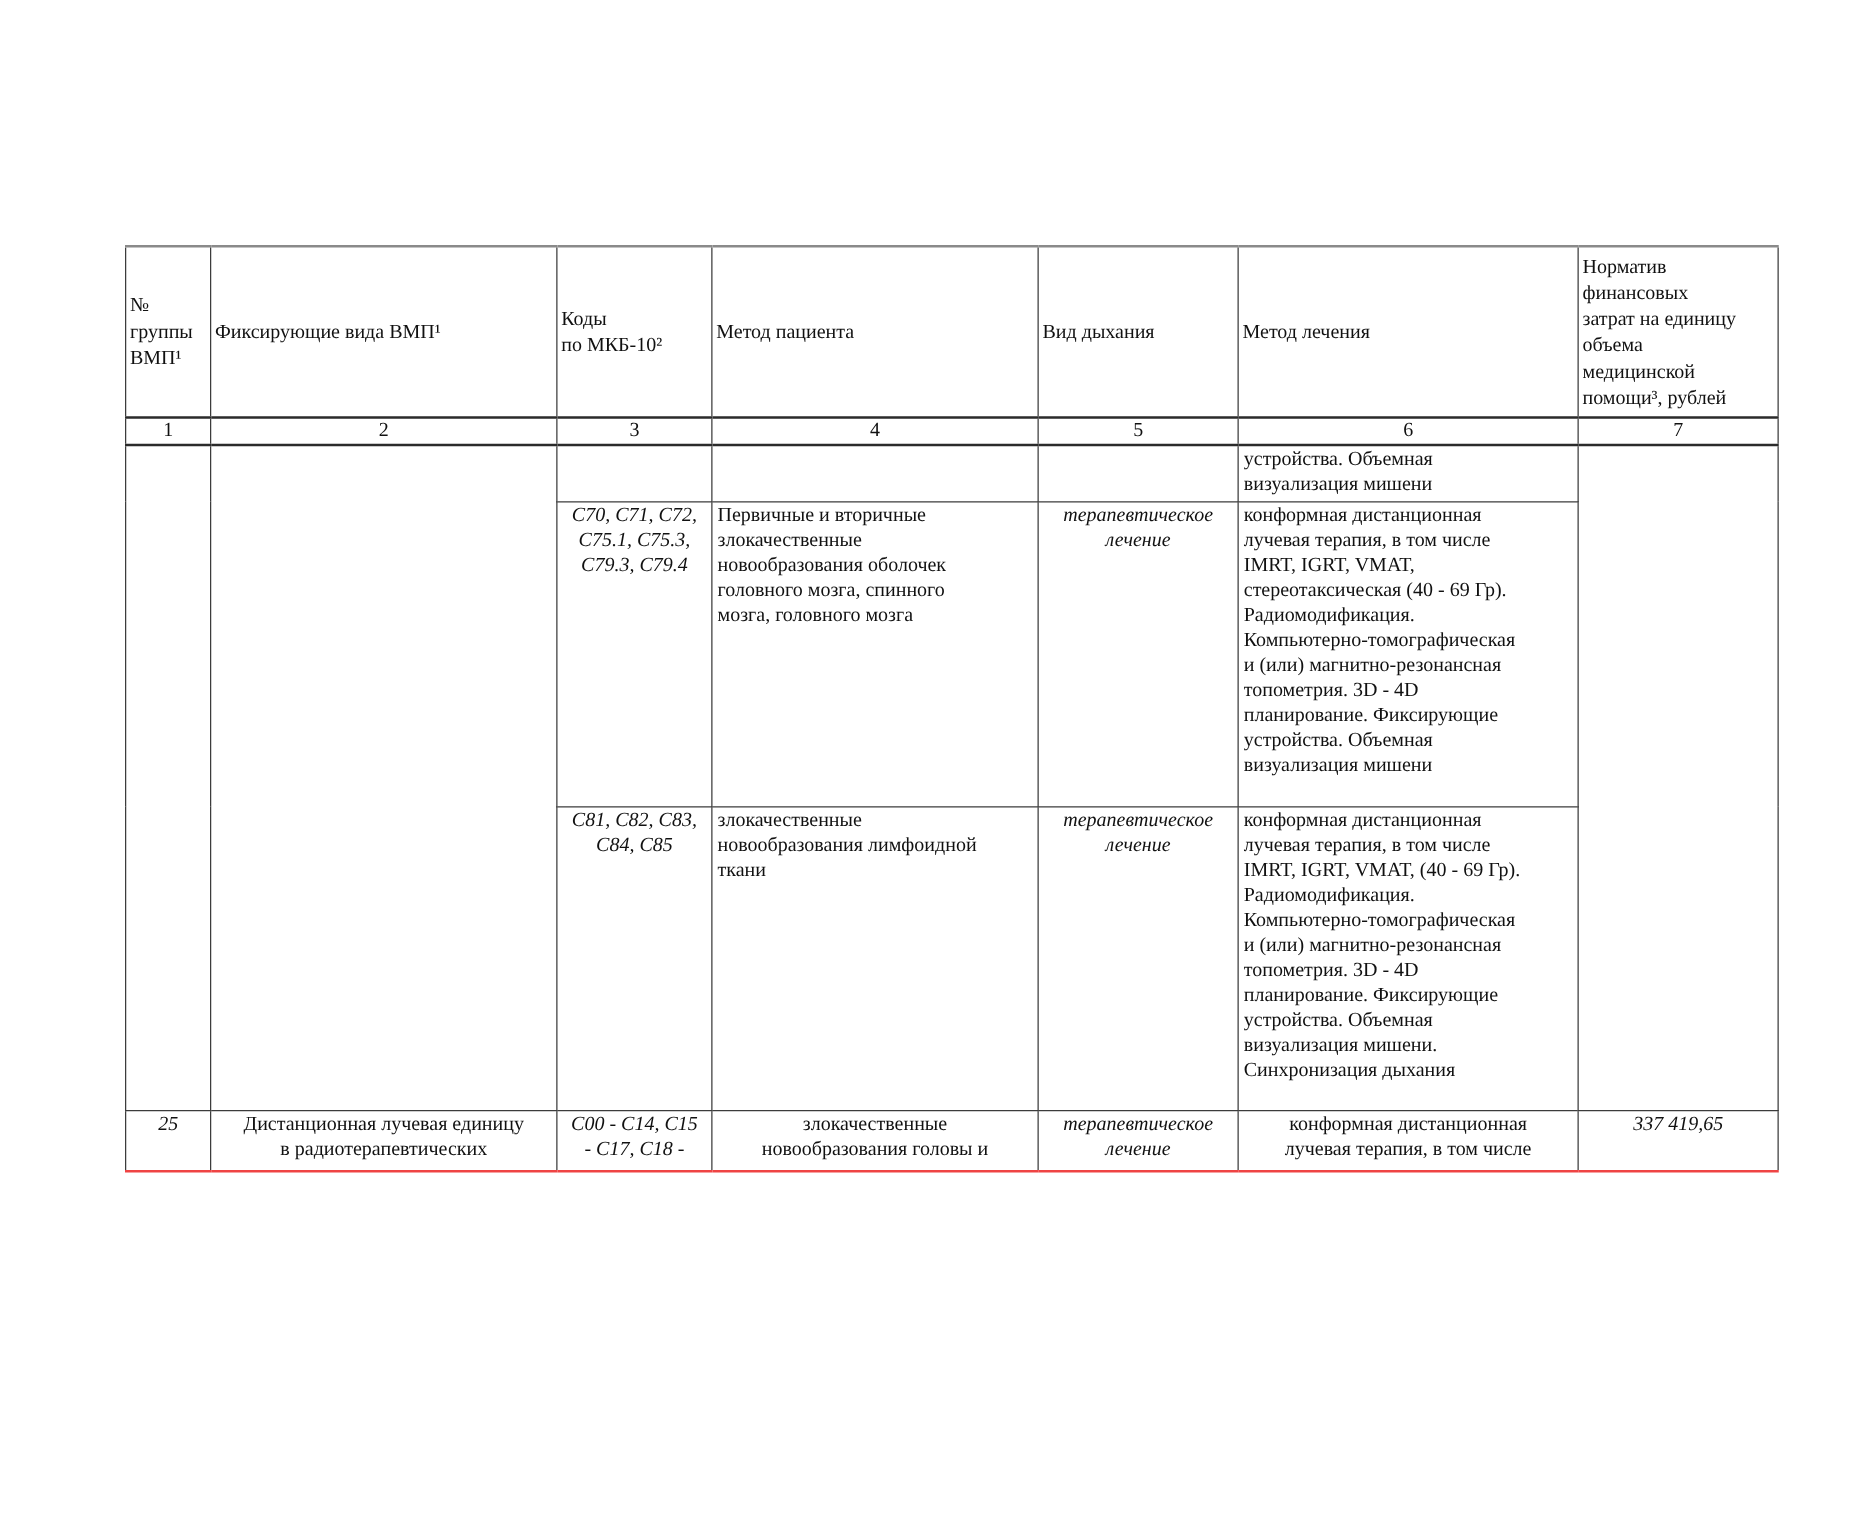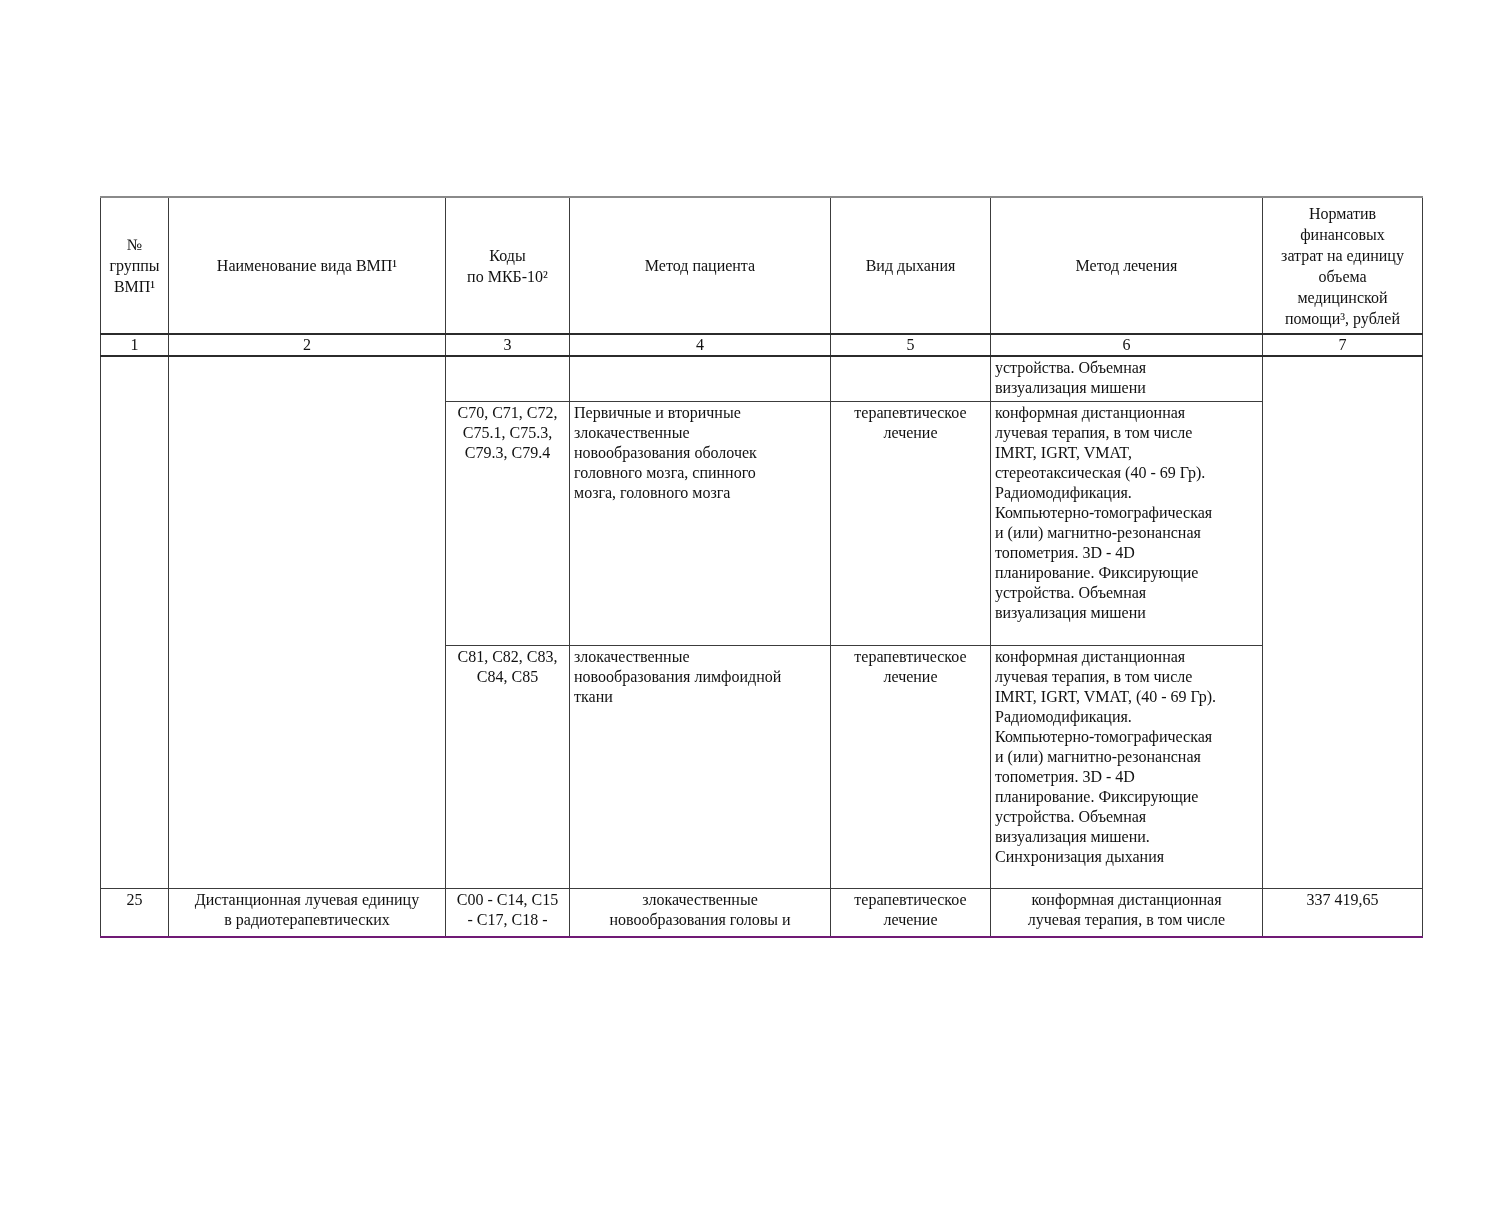--- a/index.html
+++ b/index.html
@@ -29,42 +29,42 @@
     font-weight: normal;
     font-size: 16px;
     line-height: 20px;
     white-space: pre-line;
     overflow: hidden;
     box-sizing: border-box;
   }
   
   tr.head th {
     vertical-align: middle;
-    text-align: center;
+    text-align: left;
     line-height: 21px;
     padding: 2px 3px;
     border-top: 2px solid #8a8a8a;
   }
   
   tr.nums td {
     border-top: 2px solid #2b2b2b;
     border-bottom: 2px solid #2b2b2b;
     text-align: center;
     vertical-align: middle;
     padding: 0;
   }
   
   tr.body td {
     vertical-align: top;
     padding: 1px 4px;
     margin-top: 12px;
   }
-  td.c  { text-align: center; }
+  td.c  { text-align: center; font-style: italic; }
   td.l  { text-align: left; }
-  tr.last td { border-bottom: 2px solid #701a75; text-align: center; }
+  tr.last td { border-bottom: 2px solid #ef4444; text-align: center; }
 </style>
 </head>
 <body>
 
 <div class="page">
   <table class="vmp-table">
     <colgroup>
       <col style="width:68px">
       <col style="width:277px">
       <col style="width:124px">
@@ -72,21 +72,21 @@
       <col style="width:160px">
       <col style="width:272px">
       <col style="width:160px">
     </colgroup>
 
     <tbody>
         <tr class="head" style="height:137px">
       <th>№
 группы
 ВМП¹</th>
-      <th>Наименование вида ВМП¹</th>
+      <th>Фиксирующие вида ВМП¹</th>
       <th>Коды
 по МКБ-10²</th>
       <th>Метод пациента</th>
       <th>Вид дыхания</th>
       <th>Метод лечения</th>
       <th>Норматив
 финансовых
 затрат на единицу
 объема
 медицинской

